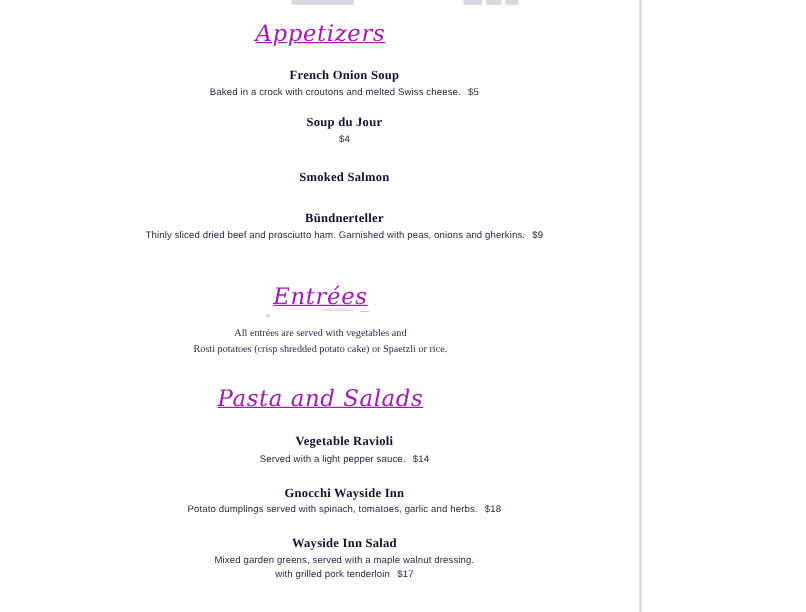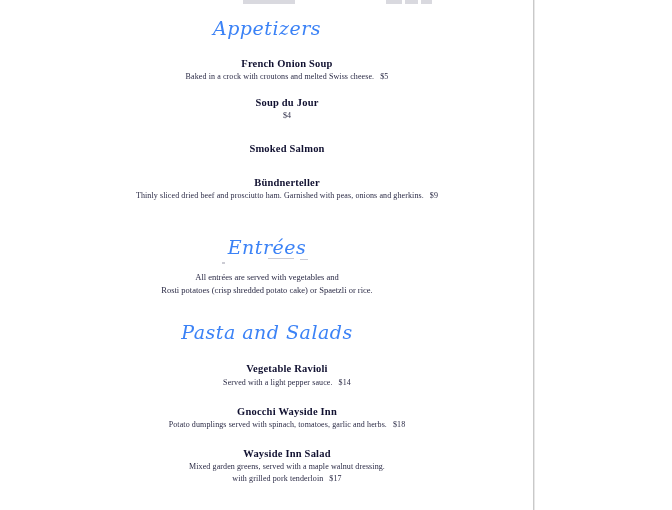--- a/index.html
+++ b/index.html
@@ -61,38 +61,39 @@
   .b1 { left: 243px; top: 0px; width: 52px; height: 4px; }
   .b2 { left: 386px; top: 0px; width: 16px; height: 4px; }
   .b3 { left: 405px; top: 0px; width: 13px; height: 4px; }
   .b4 { left: 421px; top: 0px; width: 11px; height: 4px; }
 
   .section-title {
     font-family: "DejaVu Serif", serif;
     font-style: italic;
     font-size: 19px;
     letter-spacing: 0.5px;
-    color: #3b82f6;
+    color: #a21caf;
     margin: 0;
     line-height: 1.1;
+    text-decoration: underline;
   }
   .dish {
     margin: 4px;
     padding-left: 40px;
   }
   .dish-name {
     font-family: "Liberation Serif", serif;
     font-weight: bold;
     font-size: 10.5px;
     color: #101030;
     letter-spacing: 0.2px;
     line-height: 1.35;
   }
   .dish-desc {
-    font-family: Liberation Serif, serif;
+    font-family: Liberation Sans, sans-serif;
     font-size: 8px;
     color: #2a2a45;
     line-height: 1.4;
     letter-spacing: 0.1px;
   }
   .dish-desc .price {
     padding-left: 6px;
   }
   .note {
     font-family: "Liberation Serif", serif;

